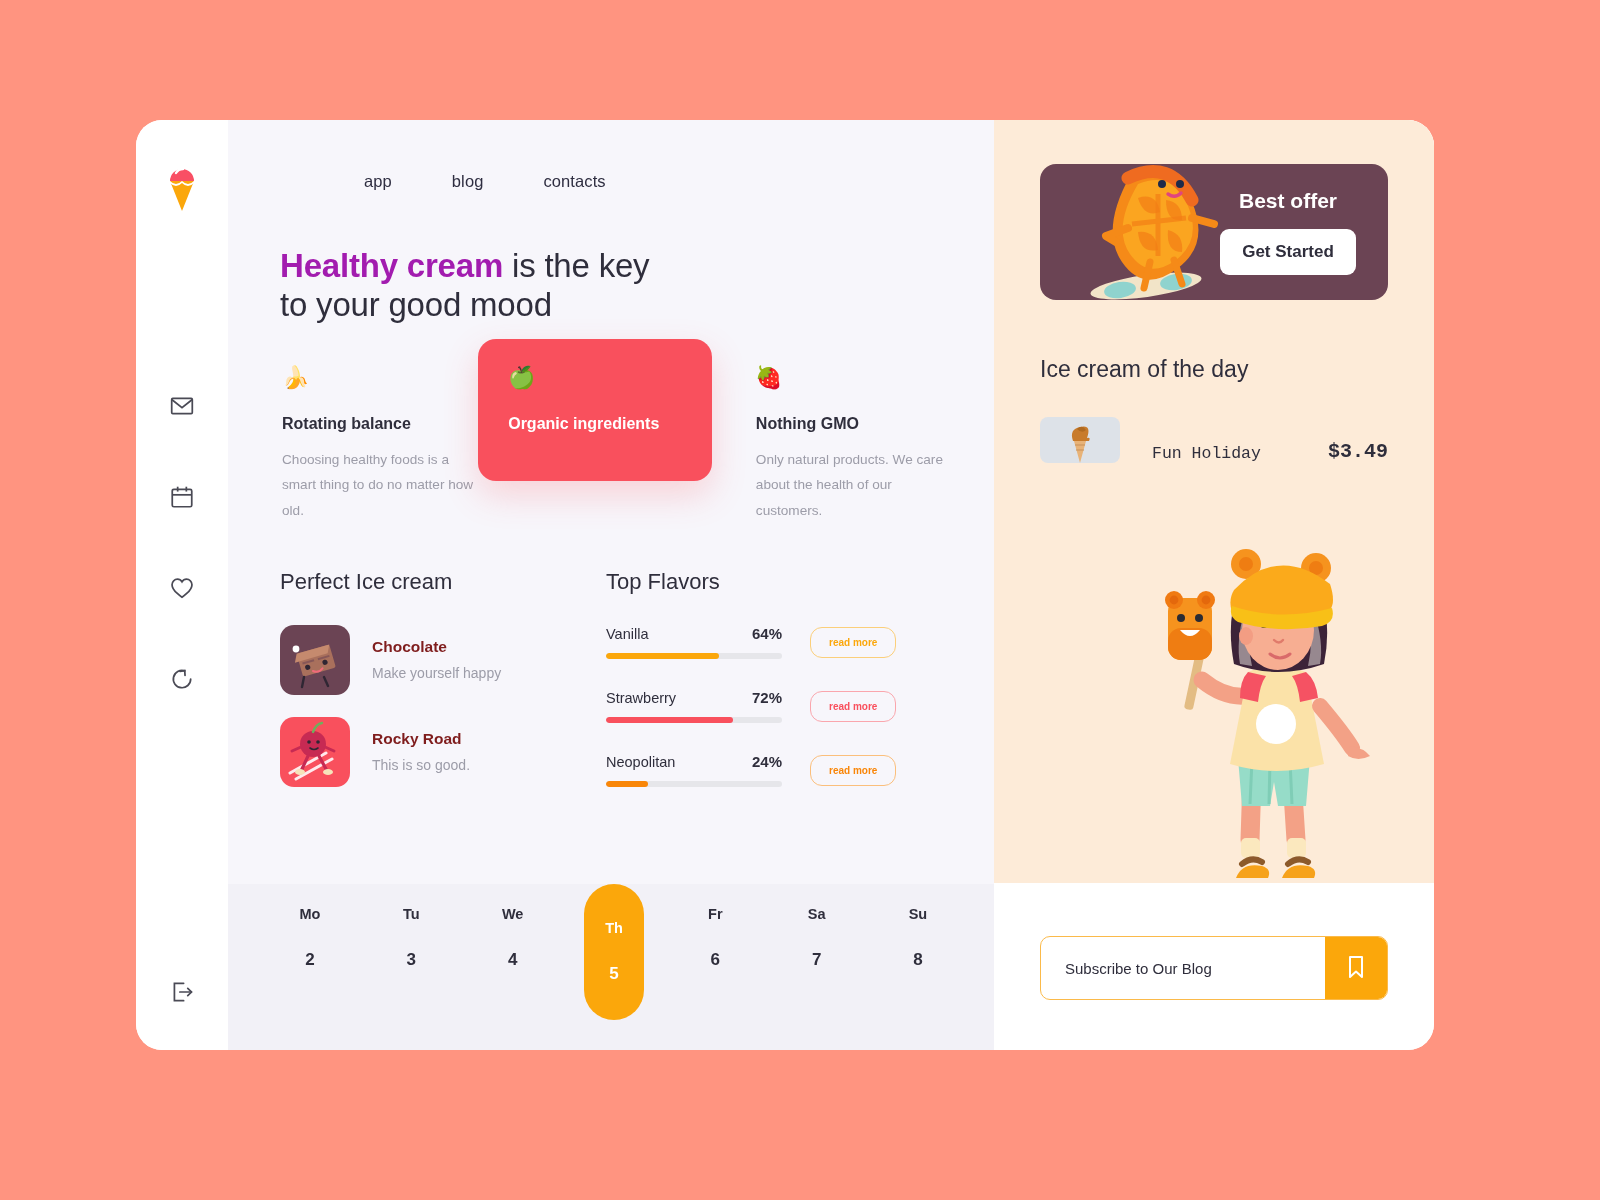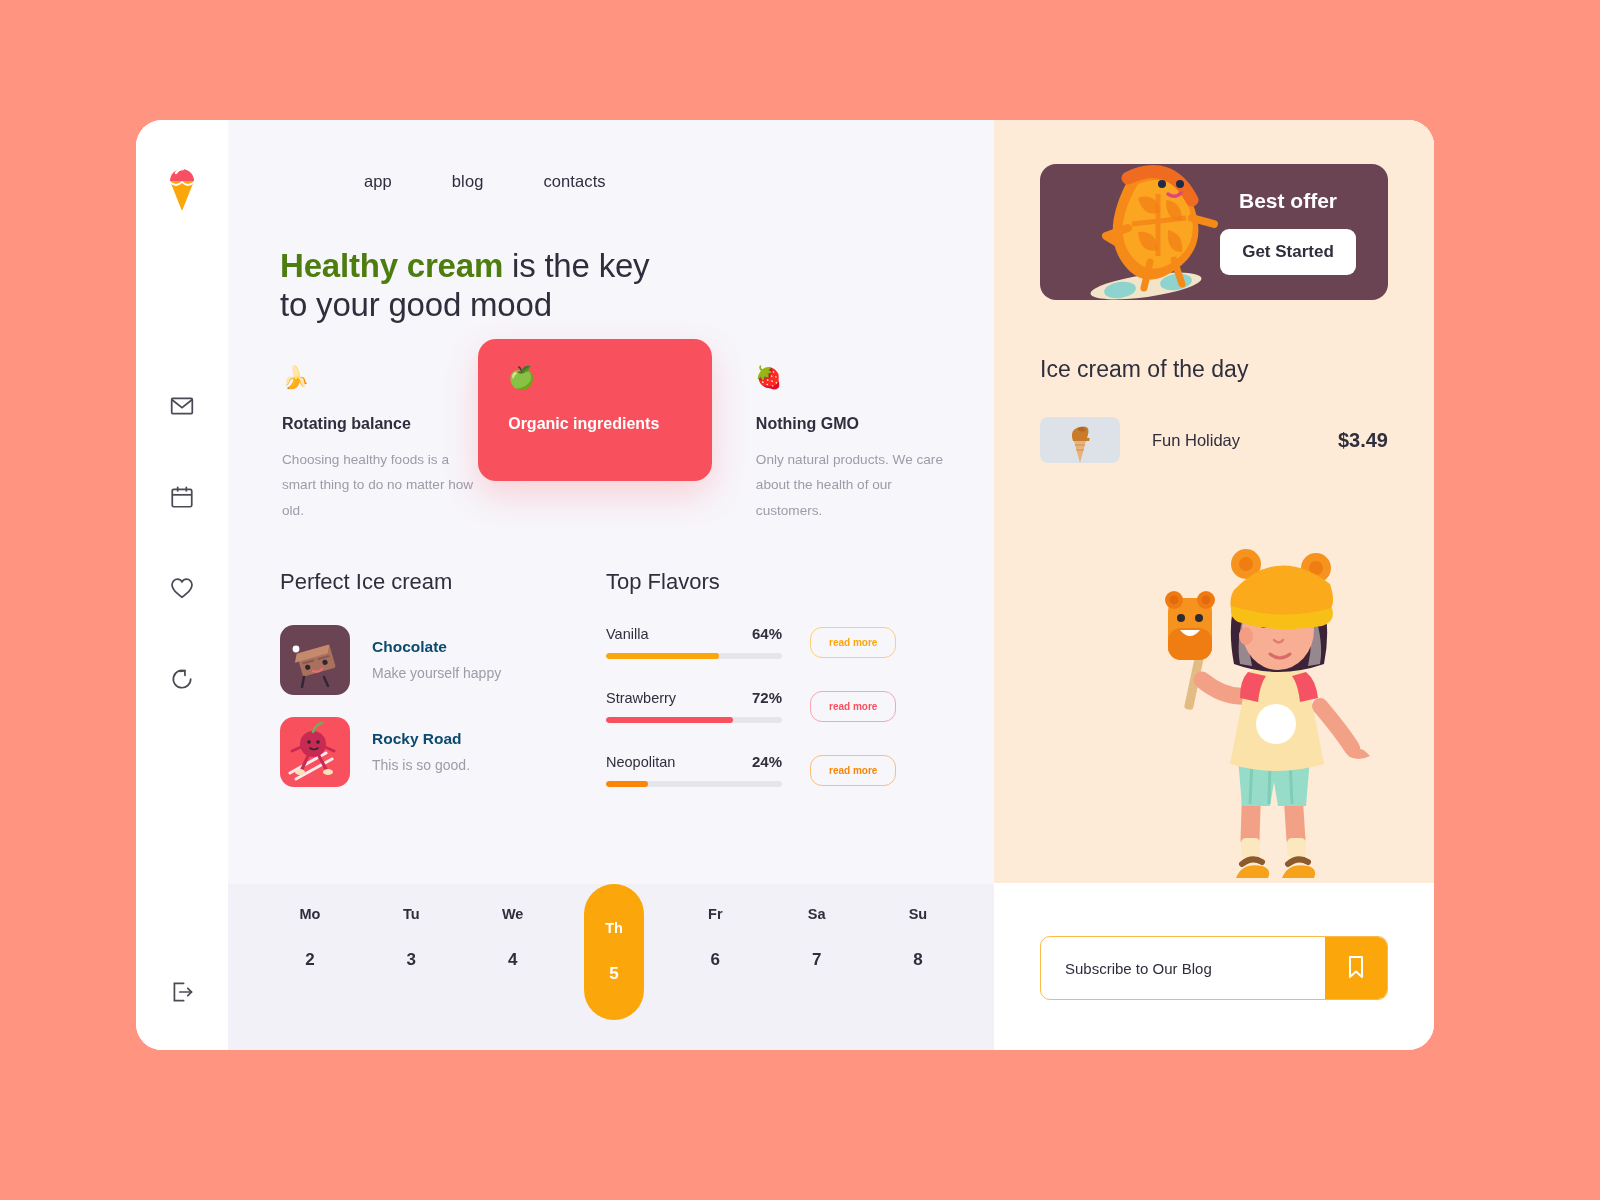--- a/index.html
+++ b/index.html
@@ -57,21 +57,21 @@
   .nav a {
     font-size: 16.5px; color: #2F2E41; text-decoration: none;
     font-weight: 500; letter-spacing: .1px;
   }
 
   .hero {
     margin-top: 56px;
     font-size: 33px; line-height: 1.18; color: #2F2E3C;
     font-weight: 500; letter-spacing: -.2px;
   }
-  .hero b { color: #4d7c0f; font-weight: 700; }
+  .hero b { color: #a21caf; font-weight: 700; }
 
   
   .features { display: flex; margin-top: 42px; align-items: flex-start; }
   .feat { width: 232px; padding: 0 2px; }
   .feat .ficon { font-size: 22px; line-height: 1; margin-bottom: 22px; height: 26px; display: block; }
   .feat h4 { font-size: 16px; font-weight: 700; color: #2F2E3C; margin-bottom: 14px; }
   .feat p { font-size: 13.6px; line-height: 1.87; color: #9C9CA8; }
   .feat.mid {
     background: #F9505D; border-radius: 18px;
     padding: 28px 30px 34px 30px; width: 266px;
@@ -81,21 +81,21 @@
   .feat.mid h4 { color: #FFFFFF; }
   .feat.mid p { color: #FFD3D6; }
   .feat.last { margin-left: 24px; }
 
   
   .lower { display: flex; margin-top: 46px; gap: 34px; }
   .sec-title { font-size: 22px; color: #2F2E3C; font-weight: 500; margin-bottom: 30px; }
 
   .prod { display: flex; align-items: center; gap: 22px; margin-bottom: 22px; }
   .prod .thumb { width: 70px; height: 70px; border-radius: 14px; flex: 0 0 70px; position: relative; overflow: hidden; }
-  .prod h5 { font-size: 15.5px; font-weight: 700; color: #0c4a6e; margin-bottom: 8px; }
+  .prod h5 { font-size: 15.5px; font-weight: 700; color: #7f1d1d; margin-bottom: 8px; }
   .prod span { font-size: 14px; color: #9C9CA8; }
 
   .flavors { flex: 1 1 auto; }
   .fl-row { display: flex; align-items: center; gap: 28px; margin-bottom: 30px; }
   .fl-main { width: 176px; }
   .fl-head { display: flex; justify-content: space-between; align-items: baseline; margin-bottom: 11px; }
   .fl-name { font-size: 14.5px; color: #2F2E3C; font-weight: 500; }
   .fl-pct { font-size: 15px; color: #2F2E3C; font-weight: 700; }
   .fl-track { height: 6px; border-radius: 3px; background: #E6E6EA; overflow: hidden; }
   .fl-fill { height: 100%; border-radius: 3px; }
@@ -130,21 +130,21 @@
   .offer .ill { position: absolute; left: 18px; top: -28px; width: 190px; height: 190px; }
   .offer-txt { text-align: center; width: 148px; }
   .offer-txt h3 { color: #FFFFFF; font-size: 21px; font-weight: 700; margin-bottom: 16px; }
   .get {
     background: #FFFFFF; border: 0; border-radius: 9px;
     padding: 13px 22px; font-size: 17px; font-weight: 700; color: #2F2E3C;
     font-family: "Liberation Sans", sans-serif; cursor: pointer;
   }
 
   .day-title { font-size: 23px; color: #2F2E3C; font-weight: 500; margin-top: 56px; }
-  .day-item { display: flex; align-items: center; margin-top: 34px; }
+  .day-item { display: flex; align-items: flex-end; margin-top: 34px; font-family: Liberation Mono, monospace; }
   .day-item .pic { width: 80px; height: 46px; border-radius: 8px; overflow: hidden; flex: 0 0 80px; }
   .day-item .nm { font-size: 16.5px; color: #2F2E3C; margin-left: 32px; font-weight: 500; }
   .day-item .pr { font-size: 20px; color: #2F2E3C; font-weight: 700; margin-left: auto; }
 
   .girl { position: absolute; left: 130px; top: 400px; width: 266px; height: 380px; }
 
   .subscribe {
     position: absolute; left: 46px; bottom: 50px; width: 348px; height: 64px;
     border: 1.6px solid #FBBA4A; border-radius: 10px; display: flex;
     overflow: hidden; background: #FFFFFF;

